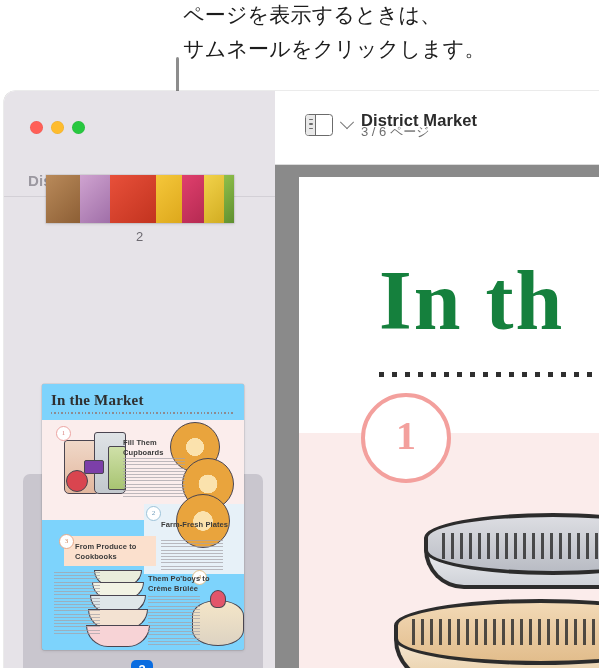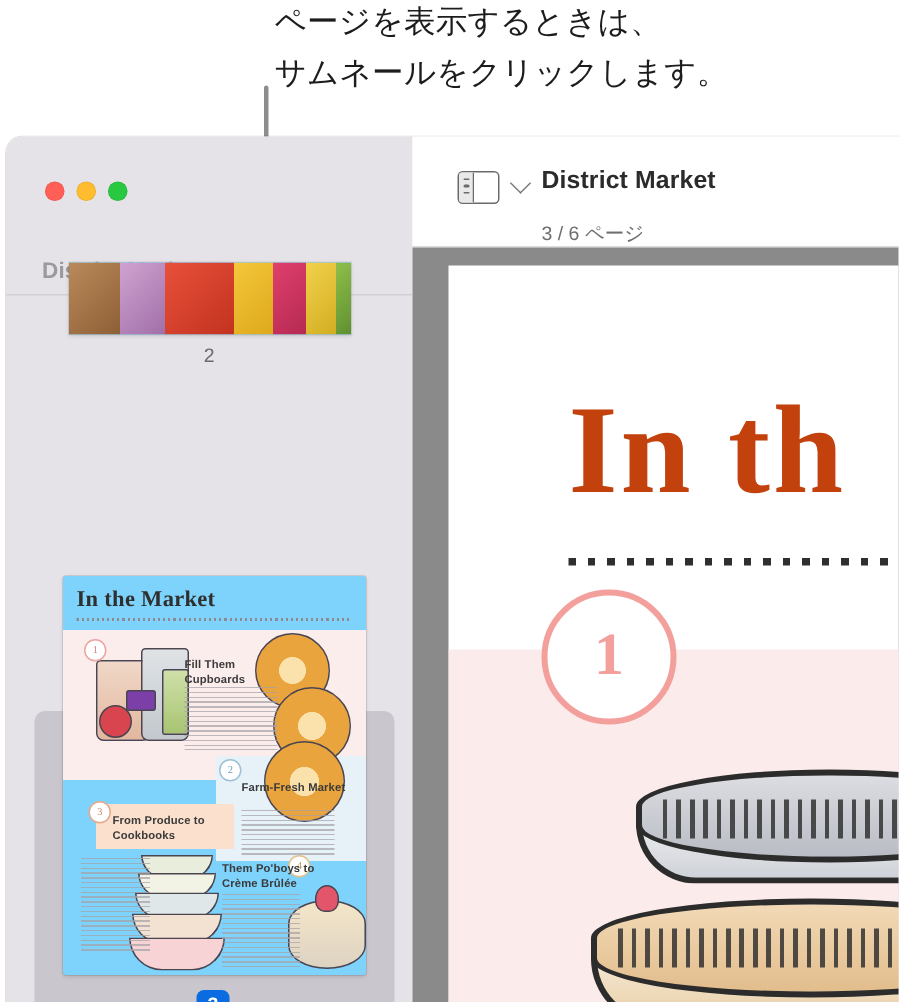--- a/index.html
+++ b/index.html
@@ -122,29 +122,29 @@
   #toolbar{position:absolute;left:0;top:0;width:349px;height:73px;background:#fff;}
   #sidebar-toggle{position:absolute;left:30px;top:23px;display:flex;align-items:center;gap:9px;}
   #sb-icon{width:26px;height:20px;border:1.6px solid #6b6b6b;border-radius:3.5px;position:relative;background:#fff;}
   #sb-icon:before{content:"";position:absolute;left:0;top:0;width:9px;height:100%;
     background:#e9e9e9;border-right:1.6px solid #6b6b6b;border-radius:2px 0 0 2px;}
   .sb-dot{position:absolute;left:2.5px;width:4px;height:1.6px;background:#6b6b6b;border-radius:1px;z-index:2;}
   .sb-d1{top:3.5px;} .sb-d2{top:8.2px;} .sb-d3{top:12.9px;}
   #sb-chev{width:9px;height:9px;border-right:1.8px solid #7a7a7a;border-bottom:1.8px solid #7a7a7a;
     transform:rotate(45deg) translate(-2px,-2px);}
   #doc-title{position:absolute;left:86px;top:20px;font-size:16.5px;font-weight:bold;color:#2b2b2b;letter-spacing:.1px;}
-  #doc-sub{position:absolute;left:86px;top:56px;font-size:13px;color:#6e6e6e;}
+  #doc-sub{position:absolute;left:86px;top:32px;font-size:13px;color:#6e6e6e;}
   #toolbar-sep{position:absolute;left:0;top:73px;width:349px;height:1px;background:#dcdcdc;}
 
   #canvas{position:absolute;left:0;top:74px;width:349px;height:526px;background:#8a8a8a;}
   #page{position:absolute;left:24px;top:12px;width:325px;height:514px;background:#fff;overflow:hidden;}
   #page-heading{
     position:absolute;left:80px;top:82px;
     font-family:"Liberation Serif","DejaVu Serif",serif;font-weight:bold;
-    font-size:84px;line-height:84px;color:#c2410c;letter-spacing:2px;white-space:nowrap;
+    font-size:84px;line-height:84px;color:#15803d;letter-spacing:2px;white-space:nowrap;
   }
   #page-rule{position:absolute;left:80px;top:195px;width:300px;height:5px;
     background:repeating-linear-gradient(90deg,#2f2f2f 0 5px,transparent 5px 13px);}
   #page-pink{position:absolute;left:0;top:256px;width:325px;height:258px;background:#fbeceb;}
   #page-circle{
     position:absolute;left:62px;top:216px;width:82px;height:82px;border-radius:50%;
     border:4px solid #f3a09d;background:#fff;
     font-family:"Liberation Serif",serif;font-weight:bold;font-size:40px;color:#f3a09d;
     line-height:78px;text-align:center;
   }
@@ -222,21 +222,21 @@
 
         <div class="tart" style="left:150px;top:216px;width:50px;height:44px;background:linear-gradient(180deg,#f5e6c8,#ddd3c2);"></div>
         <div style="position:absolute;left:168px;top:206px;width:14px;height:16px;background:#e2556a;border:1px solid #4a4550;border-radius:50% 50% 40% 40%;"></div>
 
         <div class="m-circ m-c1">1</div>
         <div class="m-circ m-c2">2</div>
         <div class="m-circ m-c3">3</div>
         <div class="m-circ m-c4">4</div>
 
         <div class="m-h m-h1">Fill Them Cupboards</div>
-        <div class="m-h m-h2">Farm-Fresh Market</div>
+        <div class="m-h m-h2">Farm-Fresh Plates</div>
         <div class="m-h m-h3">From Produce to Cookbooks</div>
         <div class="m-h m-h4">Them Po'boys to Crème Brûlée</div>
 
         <div class="m-body m-b1"></div>
         <div class="m-body m-b2"></div>
         <div class="m-body m-b3"></div>
         <div class="m-body m-b4"></div>
       </div>
       <div class="thumb-num selected" style="top:463px;">3</div>
 

